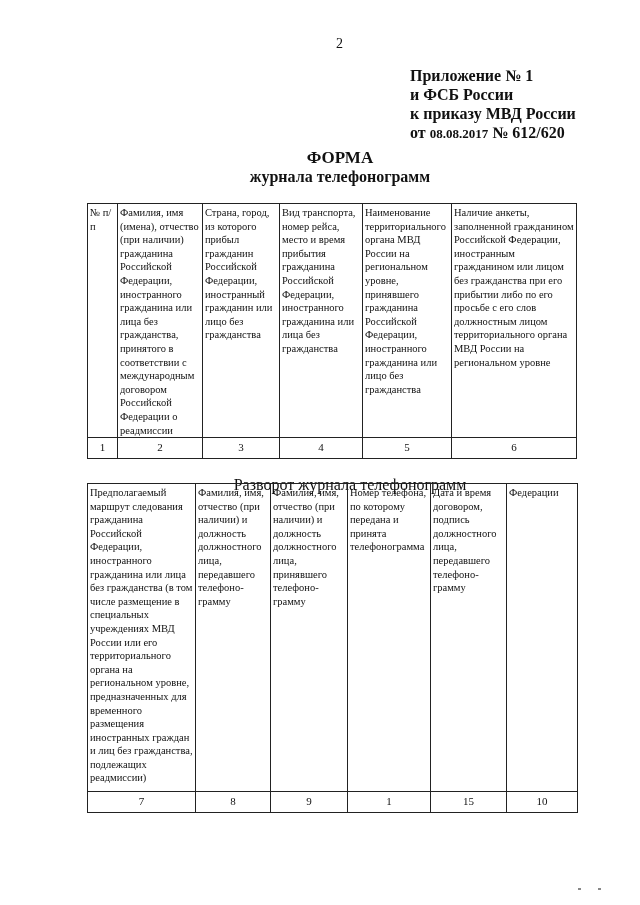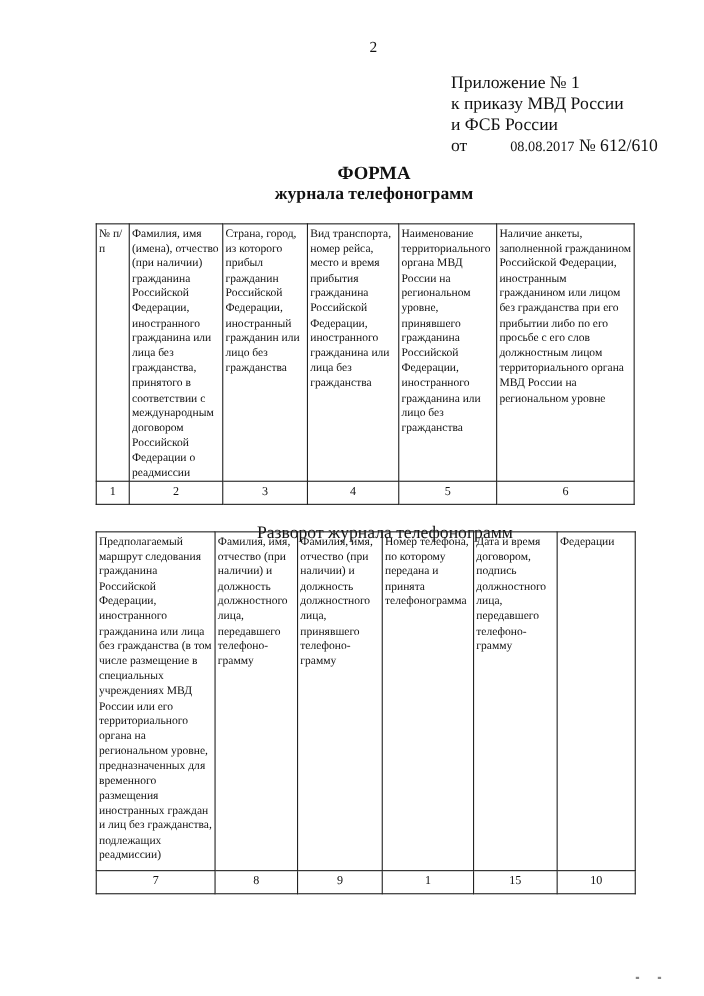--- a/index.html
+++ b/index.html
@@ -1,47 +1,47 @@
 <!DOCTYPE html>
 <html><head>
 <meta charset="utf-8">
 <style>
   html, body { margin: 0; padding: 0; background: #ffffff; }
   body { width: 640px; height: 905px; position: relative; overflow: hidden;
          font-family: "Liberation Serif", "DejaVu Serif", serif; color: #111; }
   .abs { position: absolute; }
   .page-num { left: 336px; top: 36px; font-size: 14px; }
-  .appendix { left: 410px; top: 66px; font-size: 16px; line-height: 19px; }
+  .appendix { left: 410px; top: 66px; font-size: 16px; line-height: 19px; font-weight: bold; }
   .appendix div { white-space: nowrap; }
-  .appendix .small { font-size: 13px; margin-left: 35px; }
+  .appendix .small { font-size: 13px; }
   .title { left: 0; width: 680px; text-align: center; font-weight: bold; }
   .title1 { top: 148px; font-size: 17px; }
   .title2 { top: 168px; font-size: 16px; }
   .subtitle { left: 0; width: 700px; text-align: center; top: 476px; font-size: 16px; }
   table { position: absolute; border-collapse: collapse; table-layout: fixed; font-size: 10.5px; line-height: 13.6px; }
   td { border: 1.5px solid #222; vertical-align: top; padding: 2px 2px 0 2px; }
   td.num { text-align: center; vertical-align: middle; padding: 0; font-size: 11px; height: 20px; }
   .t1 { left: 87px; top: 203px; width: 490px; padding-left: 33px; }
   .t2 { left: 87px; top: 483px; width: 490px; }
   .mark { width: 3px; height: 2px; background: #888; }
 </style>
 </head>
 <body>
 
 <div class="abs page-num">2</div>
 
 <div class="abs appendix">
   <div>Приложение № 1</div>
+  <div>и ФСБ России</div>
   <div>к приказу МВД России</div>
-  <div>и ФСБ России</div>
   <div>
     <span>от</span>
     <span class="small">08.08.2017</span>
     <span>№</span>
-    <span>612/610</span>
+    <span>612/620</span>
   </div>
 </div>
 
 <div class="abs title title1">ФОРМА</div>
 <div class="abs title title2">журнала телефонограмм</div>
 
 <table class="t1">
   <colgroup>
     <col style="width:30px">
       <col style="width:85px">

